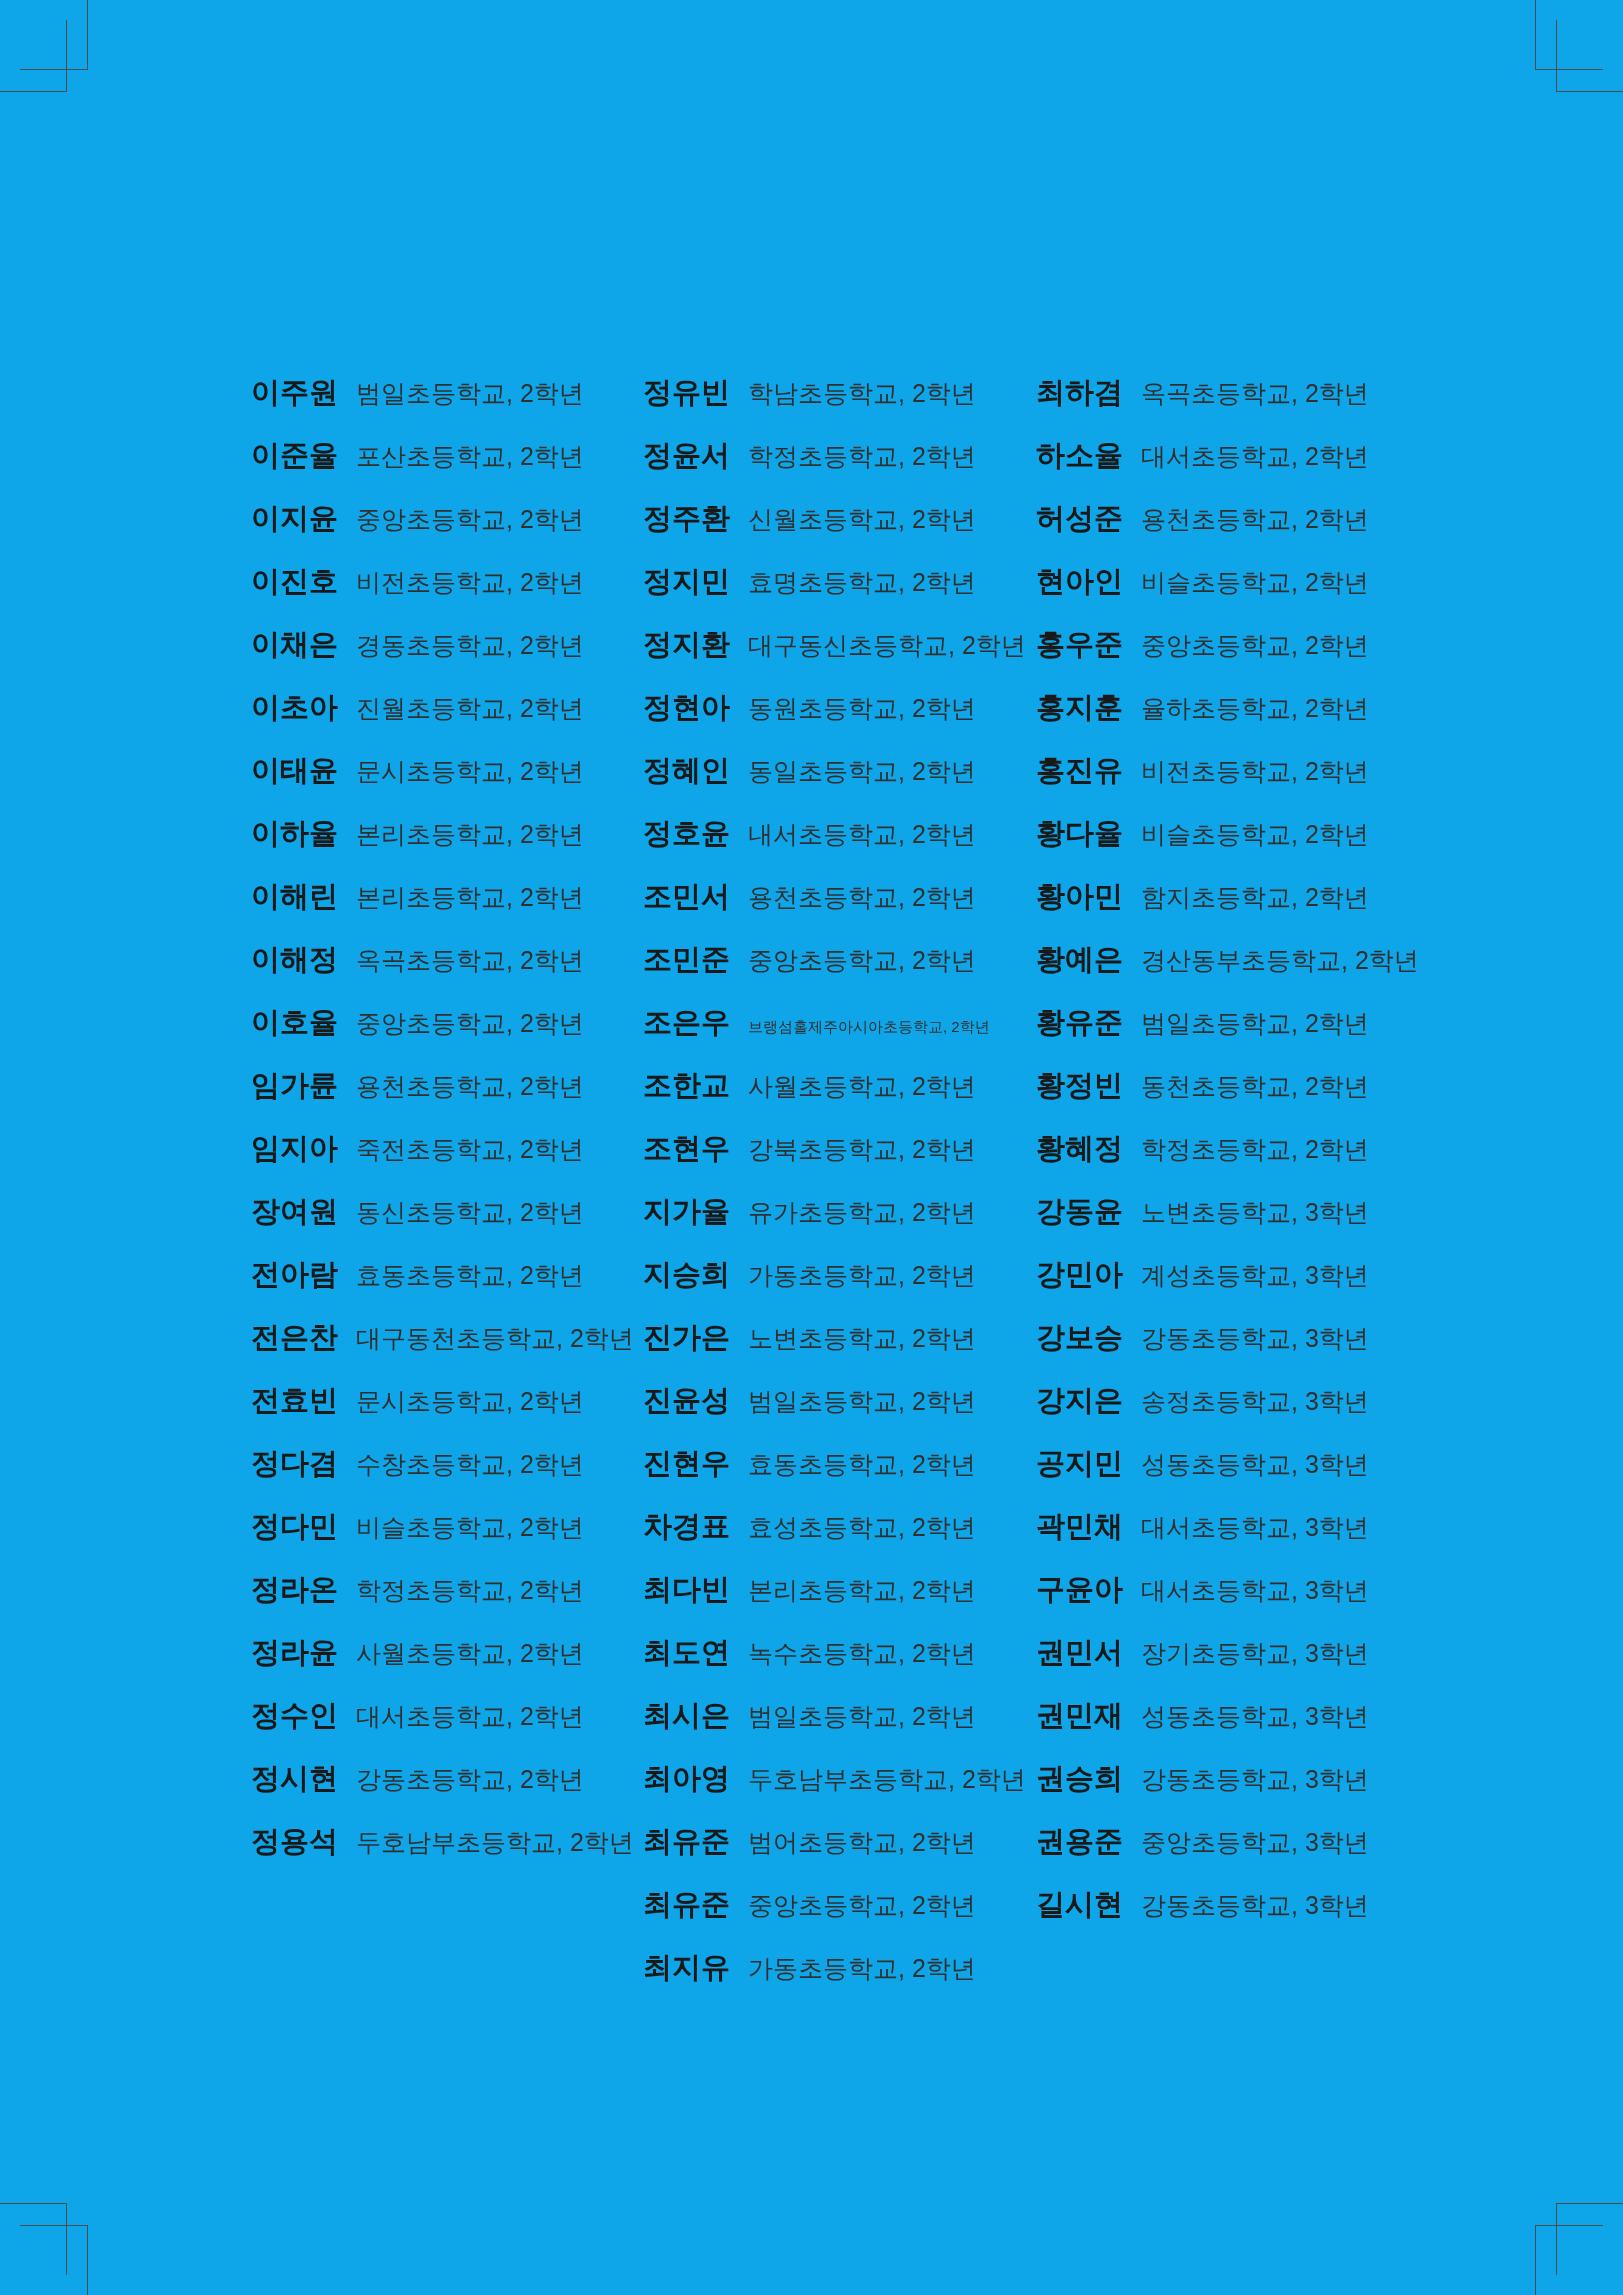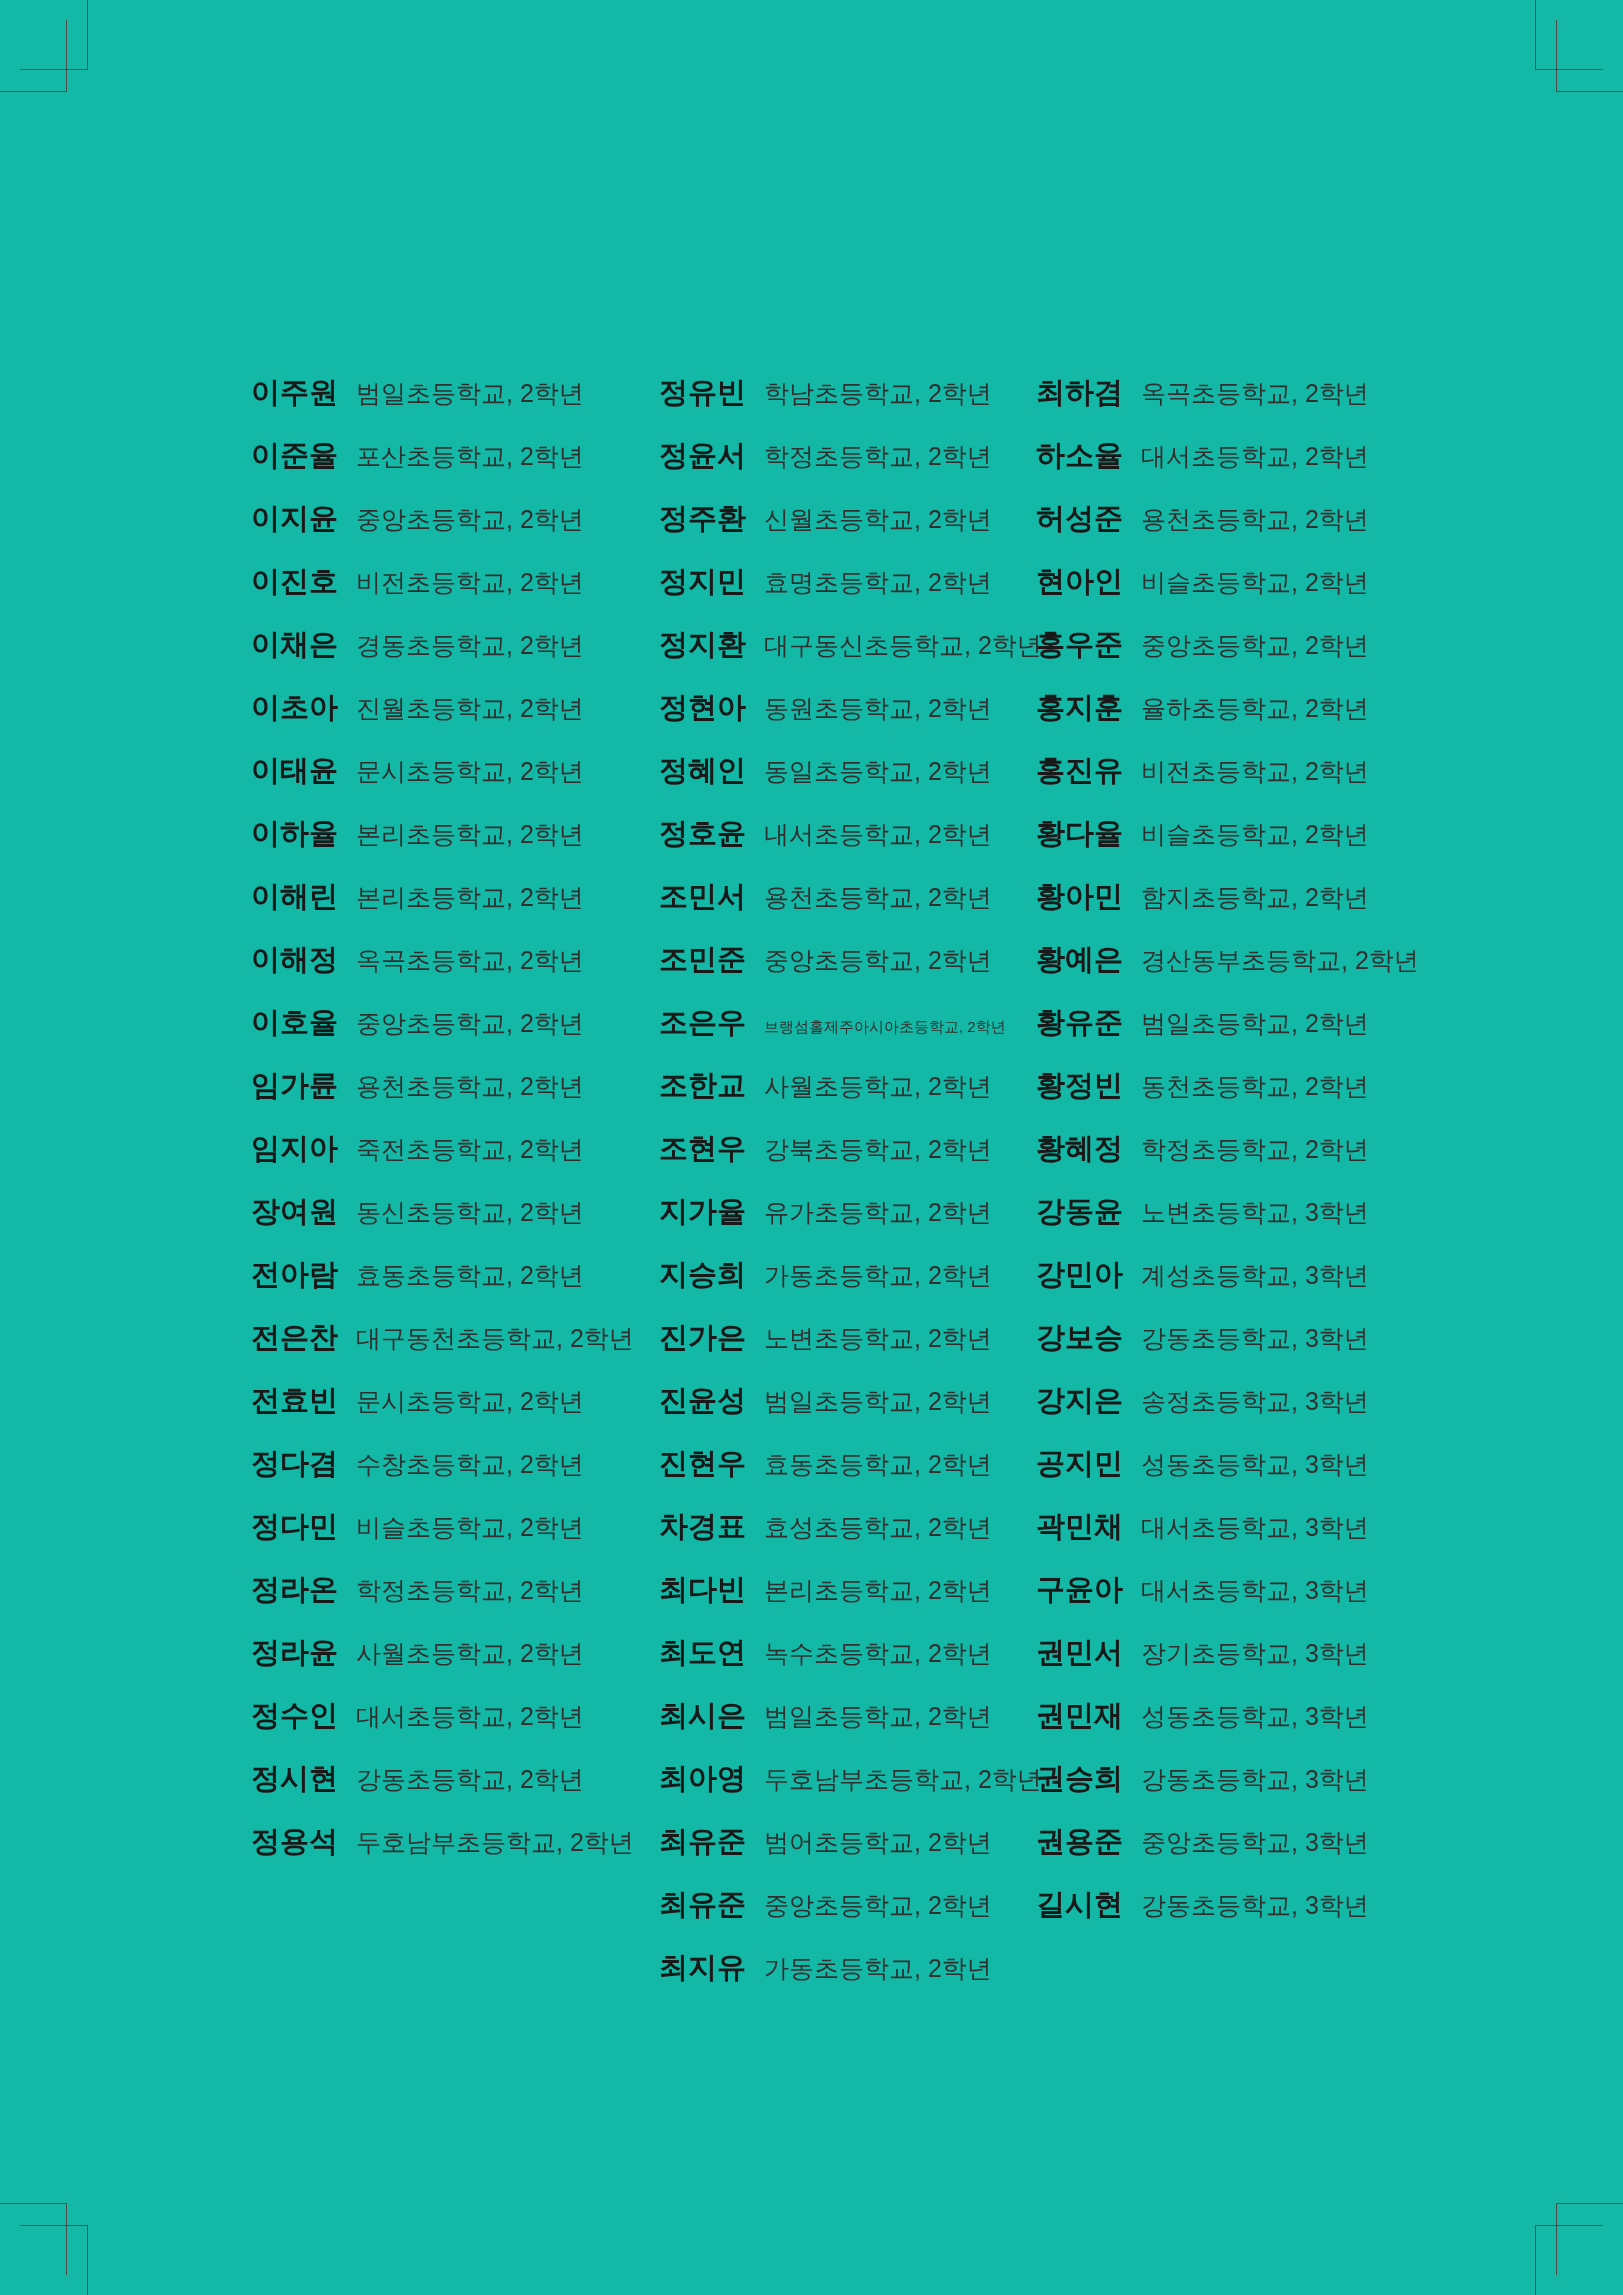--- a/index.html
+++ b/index.html
@@ -1,19 +1,19 @@
 <!DOCTYPE html>
 <html style="font-size:10.5px"><head>
 <meta charset="utf-8">
 <style>
   html,body{margin:0;padding:0;background:#ffffff;}
   .sheet{
     position:relative;
     width:1623px;height:2295px;
-    background:#14b8a6;
+    background:#0ea5e9;
     overflow:hidden;
     font-family:"Liberation Sans","DejaVu Sans",sans-serif;
   }
   
   .cm{position:absolute;width:115px;height:115px;pointer-events:none;}
   .cm .seg-a{
     position:absolute;left:19.6px;top:0;width:67px;height:69px;
     border-right:1.3px solid #4c4c4c;border-bottom:1.3px solid #4c4c4c;
   }
   .cm .seg-b{
@@ -21,21 +21,21 @@
     border-right:1.3px solid #4c4c4c;border-bottom:1.3px solid #4c4c4c;
   }
   .cm.tl{left:0;top:0;}
   .cm.tr{right:0;top:0;transform:scaleX(-1);}
   .cm.bl{left:0;bottom:0;transform:scaleY(-1);}
   .cm.br{right:0;bottom:0;transform:scale(-1,-1);}
   
   .list{position:absolute;left:0;top:361px;width:1623px;}
   .col{position:absolute;top:0;width:391px;}
   .col.c0{left:251px;}
-  .col.c1{left:643px;margin-left:16px;}
+  .col.c1{left:643px;}
   .col.c2{left:1036px;}
   .row{
     height:63px;
     display:flex;align-items:baseline;
     white-space:nowrap;
   }
   .nm{
     flex:none;width:105px;
     font-size:29px;font-weight:700;
     line-height:63px;color:#191919;

